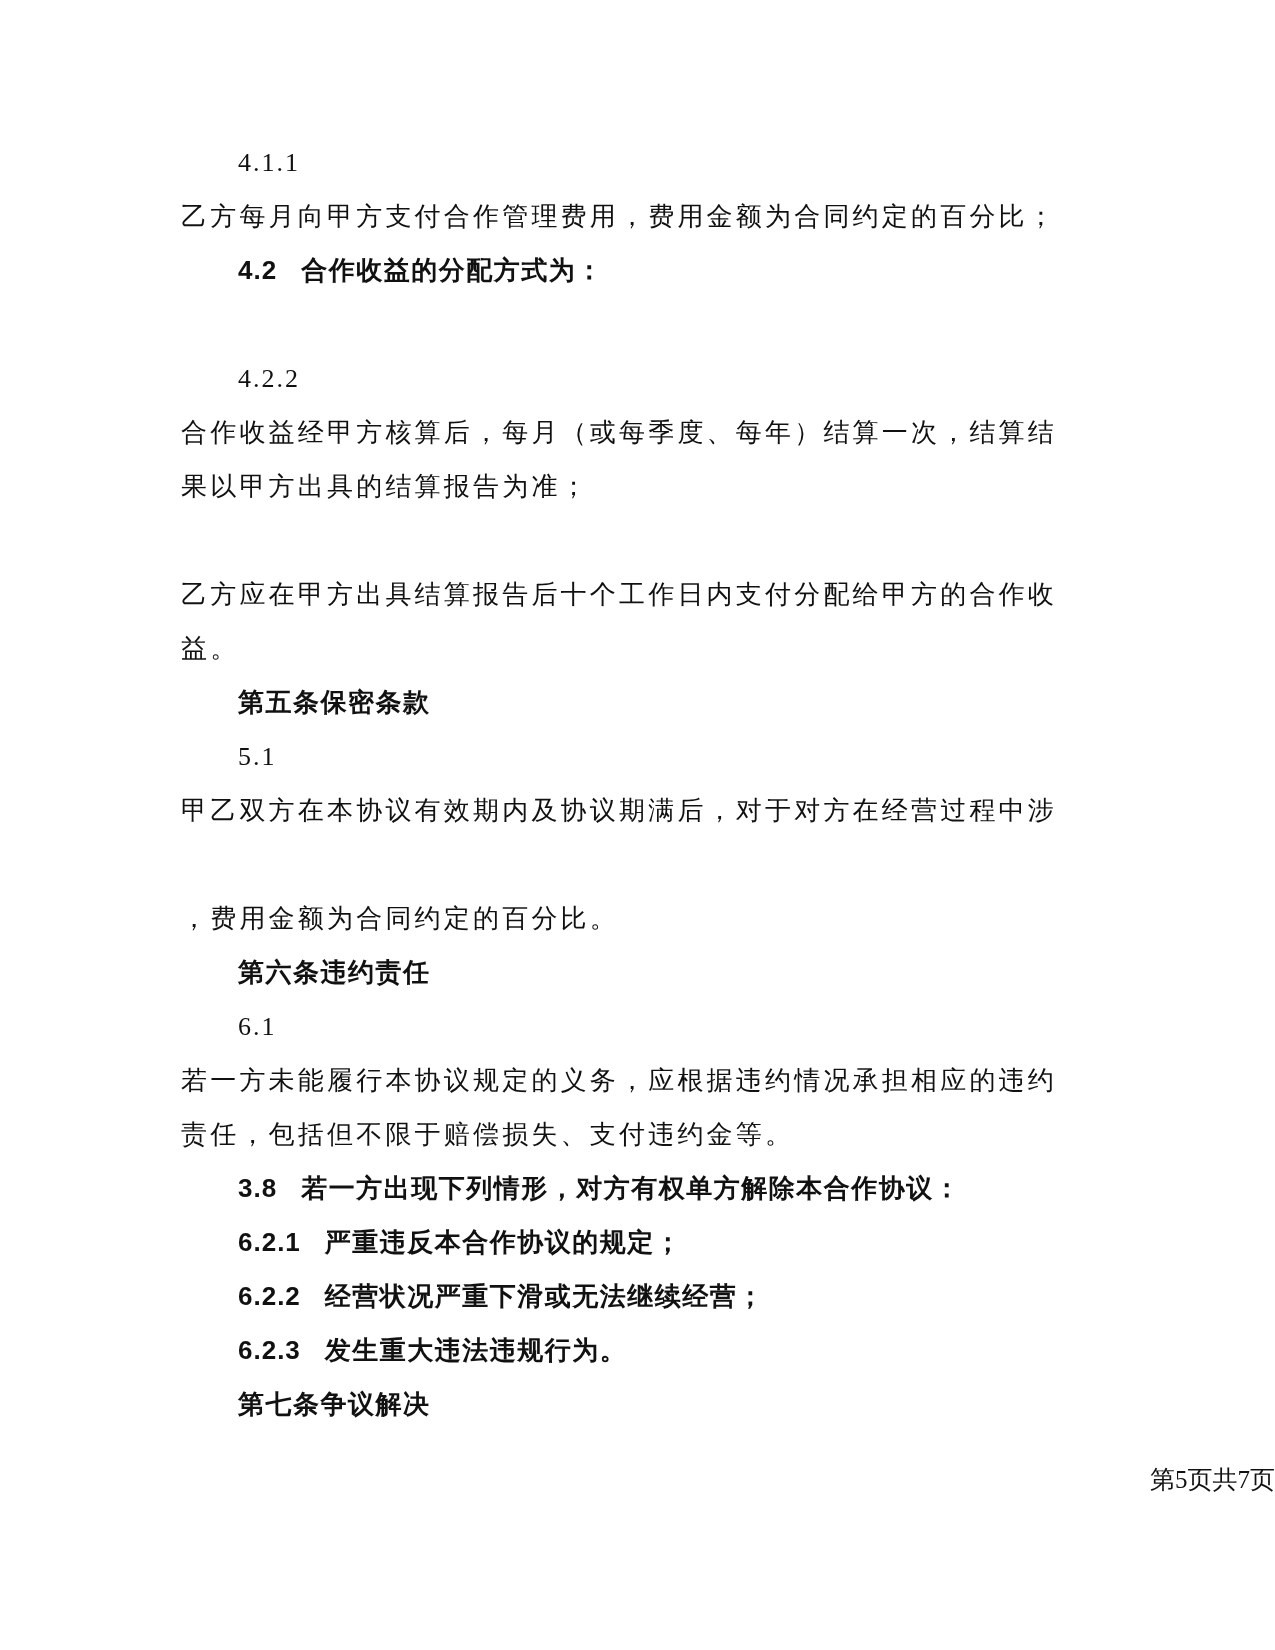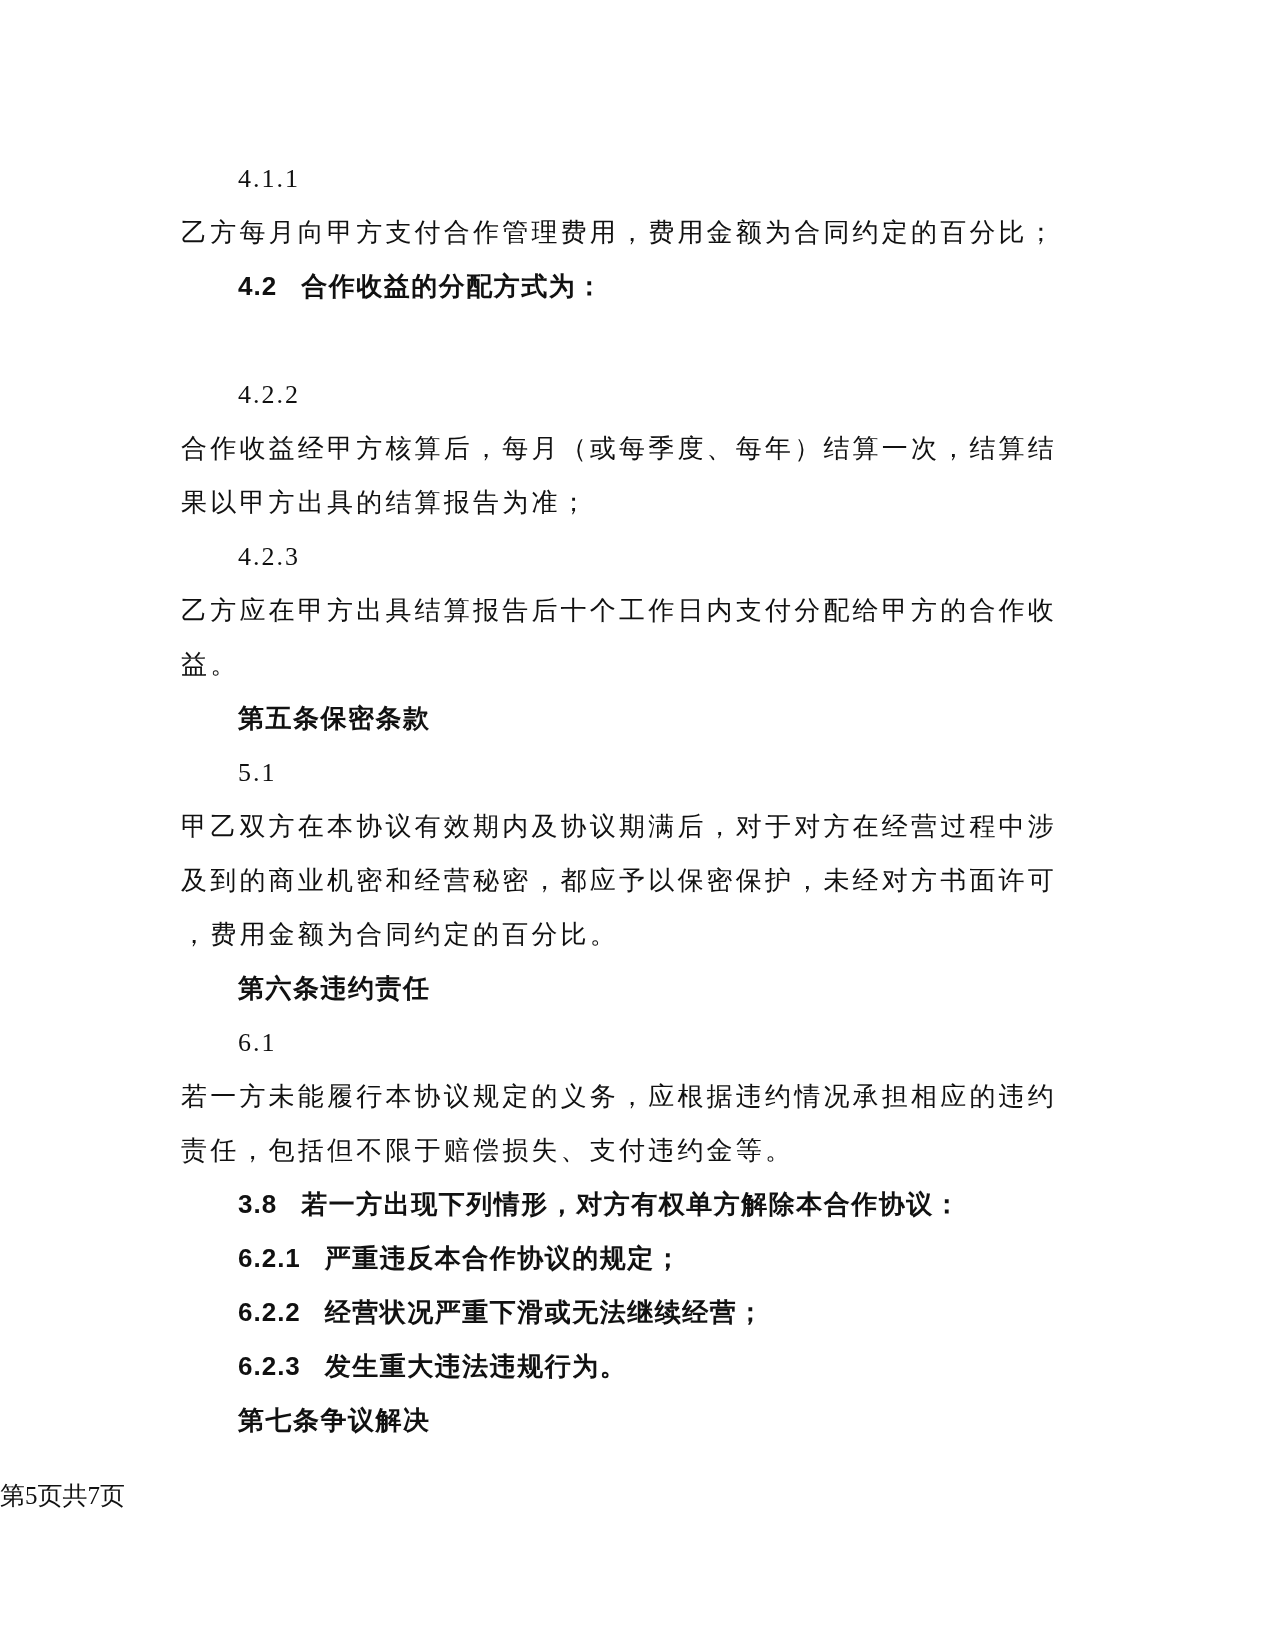--- a/index.html
+++ b/index.html
@@ -11,21 +11,21 @@
       width: 1275px;
       height: 1650px;
       position: relative;
       overflow: hidden;
       color: #111111;
       font-family: "DejaVu Serif", "Liberation Serif", serif;
     }
     .page {
       position: absolute;
       left: 0;
-      top: 16px;
+      top: 0;
       width: 1275px;
       height: 1276px;
     }
     .line {
       position: absolute;
       left: 181px;
       width: 840px;
       font-size: 26px;
       line-height: 32px;
       white-space: nowrap;
@@ -47,21 +47,21 @@
       margin-right: 24px;
       letter-spacing: 1px;
       text-align: right;
     }
     .article .art-no { }
     .footer {
       position: absolute;
       top: 1464px;
       left: 0;
       width: 1275px;
-      text-align: left;
+      text-align: right;
       font-family: "Liberation Serif", "DejaVu Serif", serif;
       font-size: 25px;
       line-height: 32px;
       color: #111111;
     }
   </style>
 </head>
 <body>
 
 <div class="page">
@@ -75,35 +75,31 @@
     <span class="num">4.2</span><span>合作收益的分配方式为：</span>
   </div>
 
 
   <div class="line indent" style="top:362px;">
     <span class="num">4.2.2</span>
   </div>
   <div class="line" style="top:416px;">合作收益经甲方核算后，每月（或每季度、每年）结算一次，结算结</div>
   <div class="line" style="top:470px;">果以甲方出具的结算报告为准；</div>
 
-  <div class="line indent" style="top:524px;">
-    <span class="num">4.2.3</span>
-  </div>
   <div class="line" style="top:578px;">乙方应在甲方出具结算报告后十个工作日内支付分配给甲方的合作收</div>
   <div class="line" style="top:632px;">益。</div>
 
   <div class="line indent bold article" style="top:686px;">
     <span class="art-no">第五条</span><span>保密条款</span>
   </div>
 
   <div class="line indent" style="top:740px;">
     <span class="num">5.1</span>
   </div>
   <div class="line" style="top:794px;">甲乙双方在本协议有效期内及协议期满后，对于对方在经营过程中涉</div>
-  <div class="line" style="top:848px;">及到的商业机密和经营秘密，都应予以保密保护，未经对方书面许可</div>
   <div class="line" style="top:902px;">，费用金额为合同约定的百分比。</div>
 
   <div class="line indent bold article" style="top:956px;">
     <span class="art-no">第六条</span><span>违约责任</span>
   </div>
 
   <div class="line indent" style="top:1010px;">
     <span class="num">6.1</span>
   </div>
   <div class="line" style="top:1064px;">若一方未能履行本协议规定的义务，应根据违约情况承担相应的违约</div>

